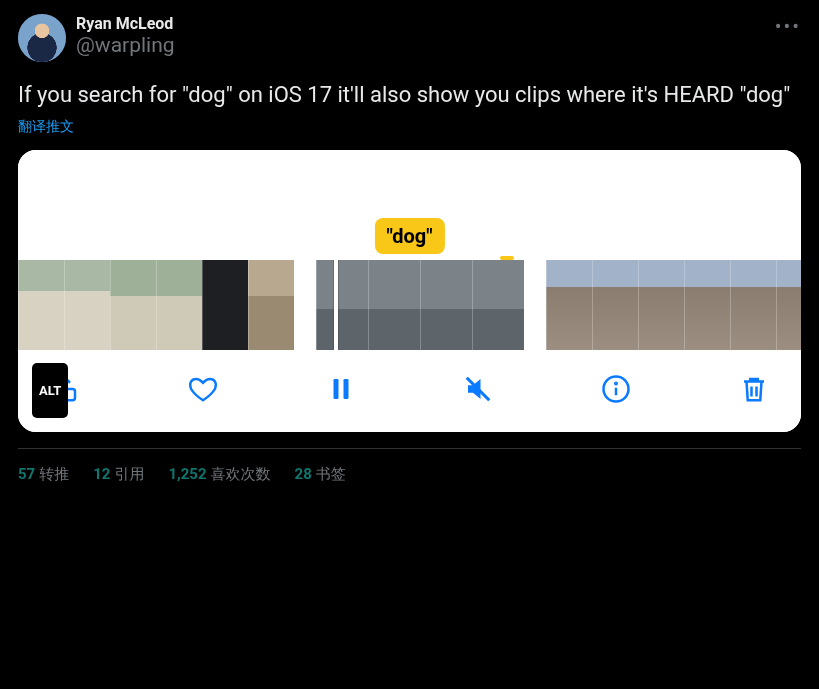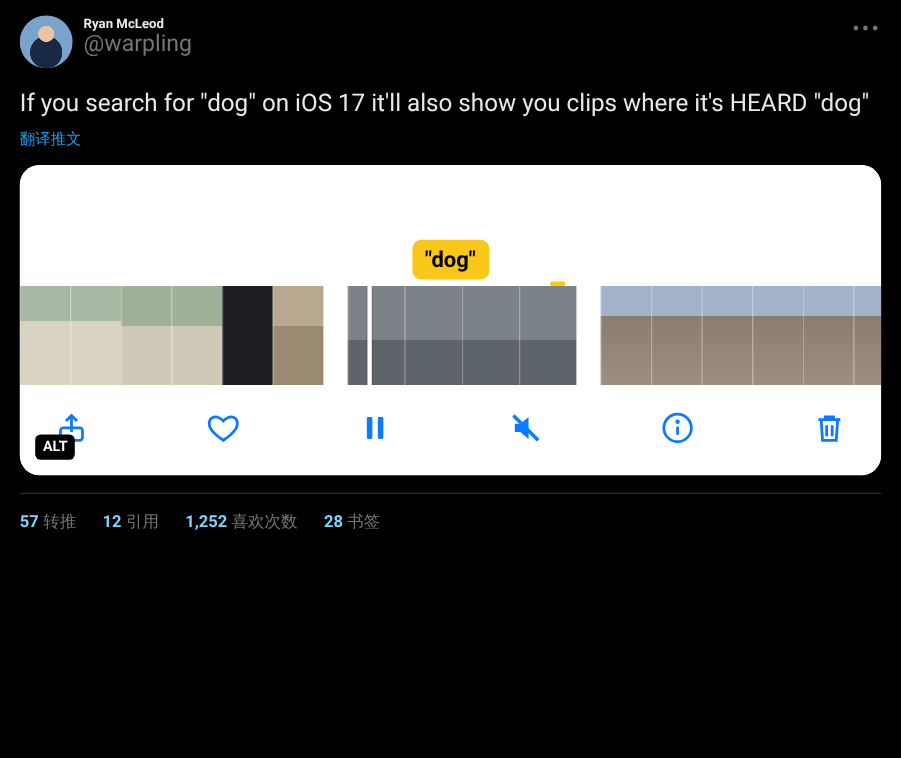--- a/index.html
+++ b/index.html
@@ -32,21 +32,21 @@
   .avatar::after {
     content: "";
     position: absolute;
     inset: 0;
     background:
       radial-gradient(circle at 50% 35%, #e8c5a0 0%, #e8c5a0 18%, transparent 19%),
       radial-gradient(circle at 50% 70%, #1a2745 0%, #1a2745 35%, transparent 36%),
       linear-gradient(#7aa3cc, #7aa3cc);
   }
   .name-block { display: flex; flex-direction: column; }
-  .display-name { font-weight: 700; font-size: 12px; color: #e7e9ea; }
+  .display-name { font-weight: 700; font-size: 16px; color: #e7e9ea; }
   .handle { font-size: 21px; color: #71767b; }
   .more {
     position: absolute;
     top: 14px;
     right: 18px;
     color: #71767b;
     font-size: 20px;
     letter-spacing: 2px;
     cursor: pointer;
   }
@@ -153,42 +153,42 @@
   .tb-btn svg { width: 30px; height: 30px; stroke: currentColor; fill: none; stroke-width: 2; }
 
   .alt-badge {
     position: absolute;
     left: 14px;
     bottom: 14px;
     background: #000;
     color: #fff;
     font-size: 13px;
     font-weight: 700;
-    padding: 4px 7px;
+    padding: 20px 7px;
     border-radius: 5px;
   }
 
   .meta {
     margin-top: 16px;
     font-size: 15px;
     color: #71767b;
   }
   .meta .views-n { color: #e7e9ea; font-weight: 700; }
   .divider {
     margin-top: 16px;
     border-top: 1px solid #2f3336;
   }
   .stats {
     margin-top: 16px;
     display: flex;
     gap: 24px;
     font-size: 15px;
     color: #71767b;
   }
-  .stats .n { color: #7dd3fc; font-weight: 700; margin-right: 4px; }
+  .stats .n { color: #0f766e; font-weight: 700; margin-right: 4px; }
 </style>
 </head>
 <body>
 
 <div class="tweet">
 
   <div class="header">
     <div class="avatar"></div>
     <div class="name-block">
       <span class="display-name">Ryan McLeod</span>

